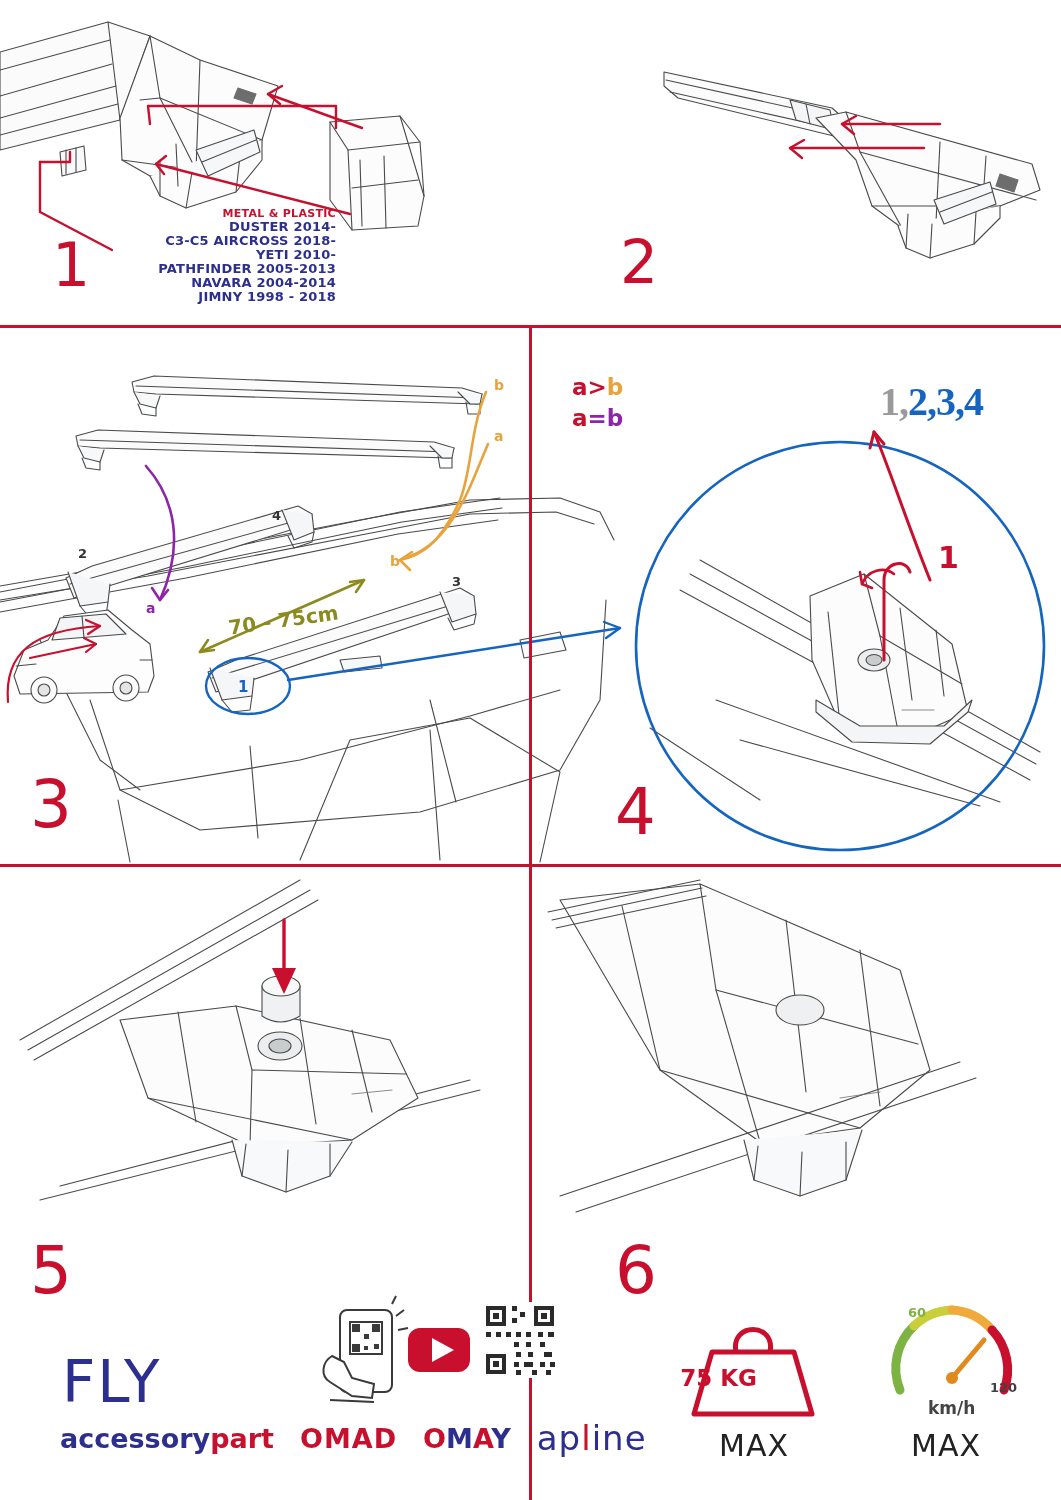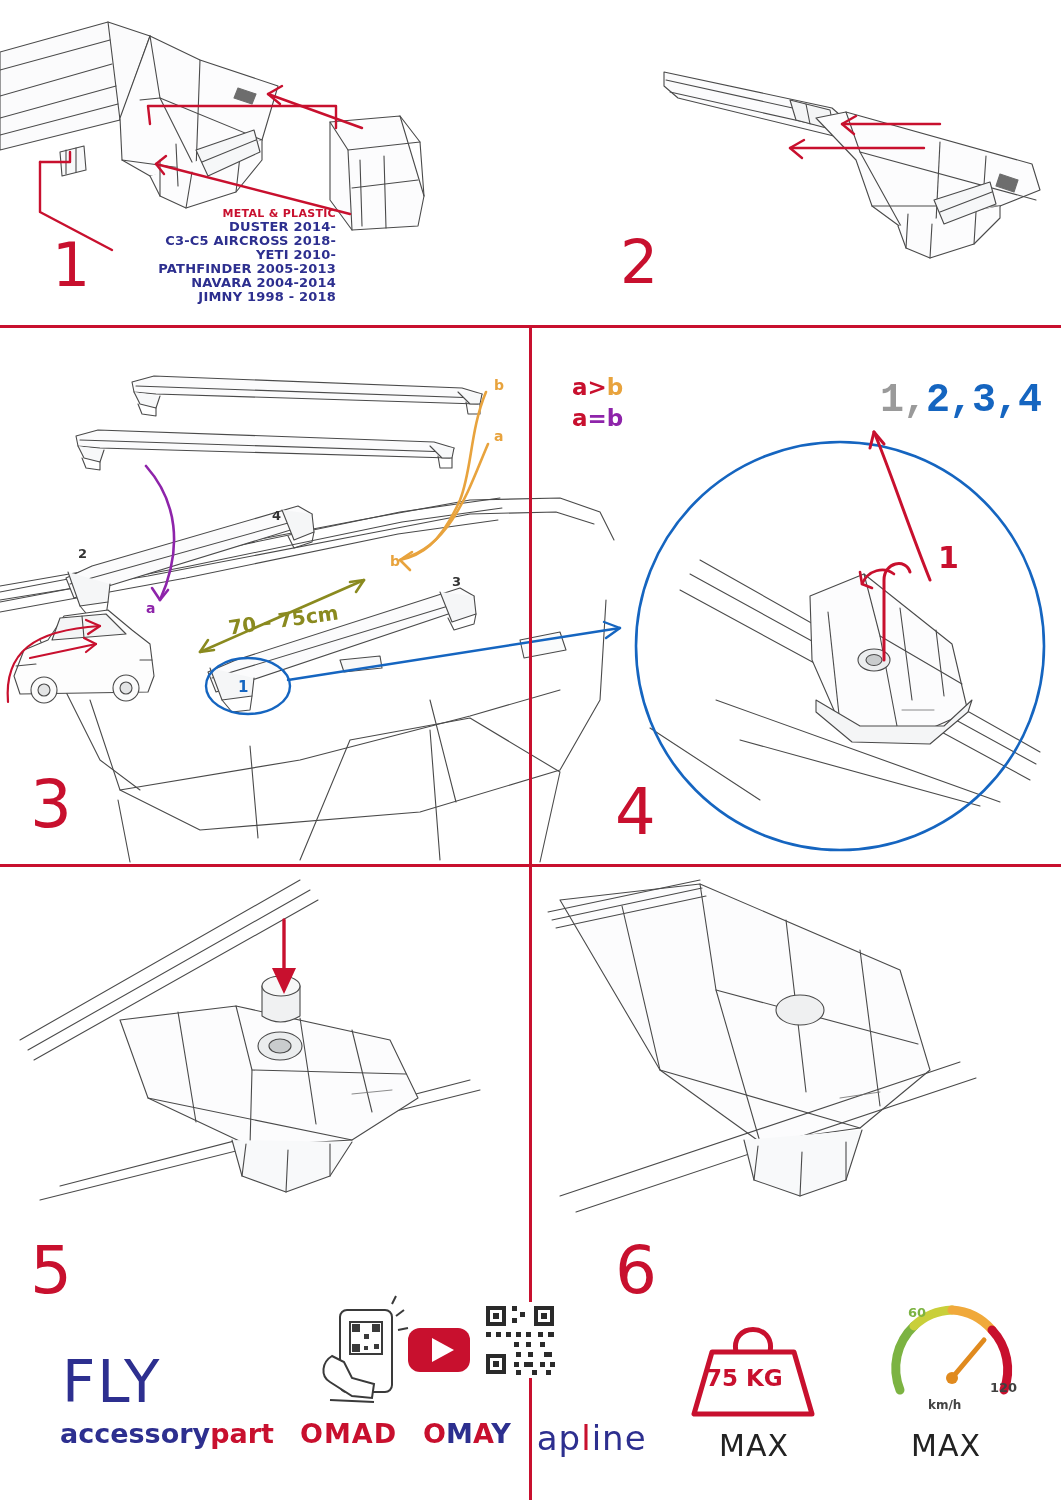--- a/index.html
+++ b/index.html
@@ -91,21 +91,21 @@
   .ab-box .a { color: #c8102e; }
   .ab-box .gt { color: #c8102e; }
   .ab-box .b1 { color: #e8a33d; }
   .ab-box .eq { color: #8e24aa; }
   .ab-box .b2 { color: #8e24aa; }
 
   .steps-1234 {
     position: absolute;
     left: 880px;
     top: 378px;
-    font-family: Liberation Mono, monospace;
+    font-family: Liberation Serif, serif;
     font-weight: bold;
     font-size: 40px;
     letter-spacing: -1px;
   }
   .steps-1234 .g { color: #9a9a9a; }
   .steps-1234 .bl { color: #1565c0; }
 
   .label-sm {
     position: absolute;
     font-family: "DejaVu Sans", sans-serif;
@@ -142,21 +142,21 @@
     font-family: "DejaVu Sans", sans-serif;
     font-size: 58px;
     font-weight: 500;
     letter-spacing: 2px;
   }
   .brand-row {
     position: absolute;
     left: 60px;
     top: 1418px;
     display: flex;
-    align-items: flex-start;
+    align-items: center;
     gap: 26px;
   }
   .b-accessorypart {
     font-family: "DejaVu Sans", sans-serif;
     font-size: 27px;
     font-weight: bold;
   }
   .b-accessorypart .p1 { color: #2d2f8f; }
   .b-accessorypart .p2 { color: #c8102e; }
   .b-omad {
@@ -177,24 +177,24 @@
   .b-apline {
     font-family: "DejaVu Sans", sans-serif;
     font-size: 34px;
     color: #2d2f8f;
     letter-spacing: 1px;
   }
   .b-apline .bar { color: #c8102e; }
 
   .weight-text {
     position: absolute;
-    left: 706px;
+    left: 665px;
     top: 1365px;
     width: 92px;
-    text-align: left;
+    text-align: right;
     color: #c8102e;
     font-family: "DejaVu Sans", sans-serif;
     font-size: 23px;
     font-weight: bold;
   }
   .max1 {
     position: absolute;
     left: 700px;
     top: 1428px;
     width: 108px;
@@ -215,21 +215,21 @@
     letter-spacing: 1px;
     color: #222;
   }
   .gauge-lbl {
     position: absolute;
     font-family: "DejaVu Sans", sans-serif;
     font-weight: bold;
   }
   #g60  { left: 908px;  top: 1305px; font-size: 13px; color: #7cb342; }
   #g120 { left: 990px;  top: 1344px; font-size: 13px; color: #404040; margin-top: 36px; }
-  #gkmh { left: 928px;  top: 1398px; font-size: 12px; color: #444; }
+  #gkmh { left: 928px;  top: 1398px; font-size: 17px; color: #444; }
 </style>
 </head>
 <body>
 
 <div id="page">
 
   <svg class="art" width="1061" height="1500" viewBox="0 0 1061 1500">
     <g fill="none" stroke="#4a4a4a" stroke-width="1.1" stroke-linejoin="round" stroke-linecap="round">
 
       <g>

